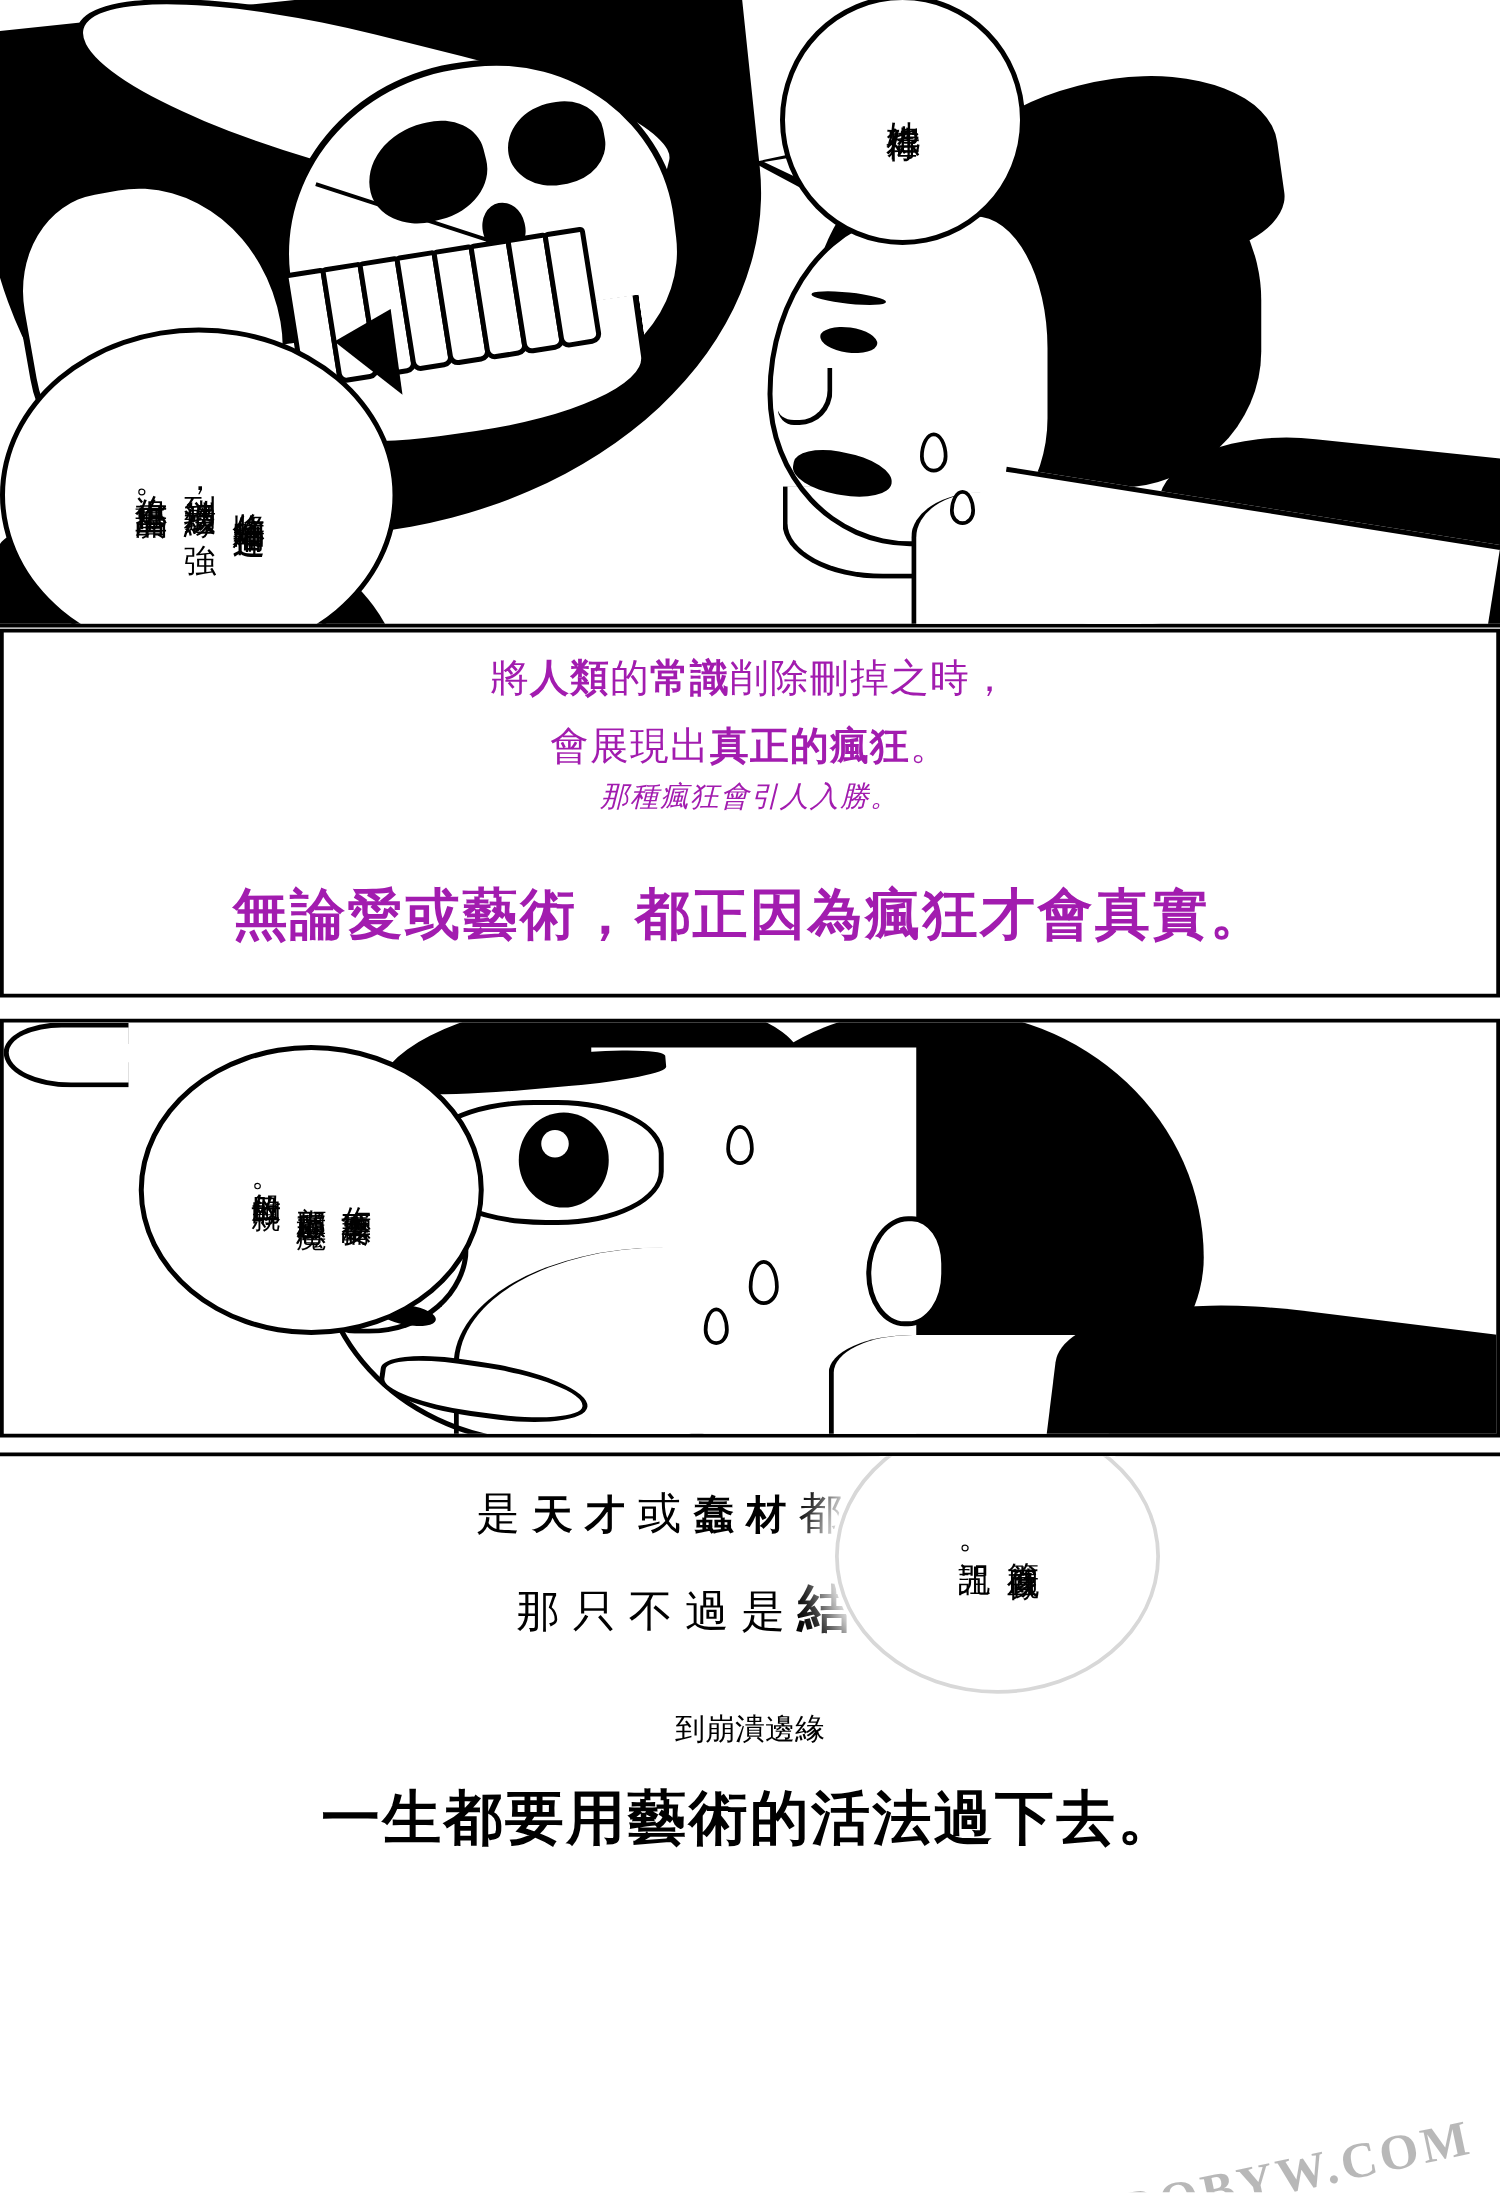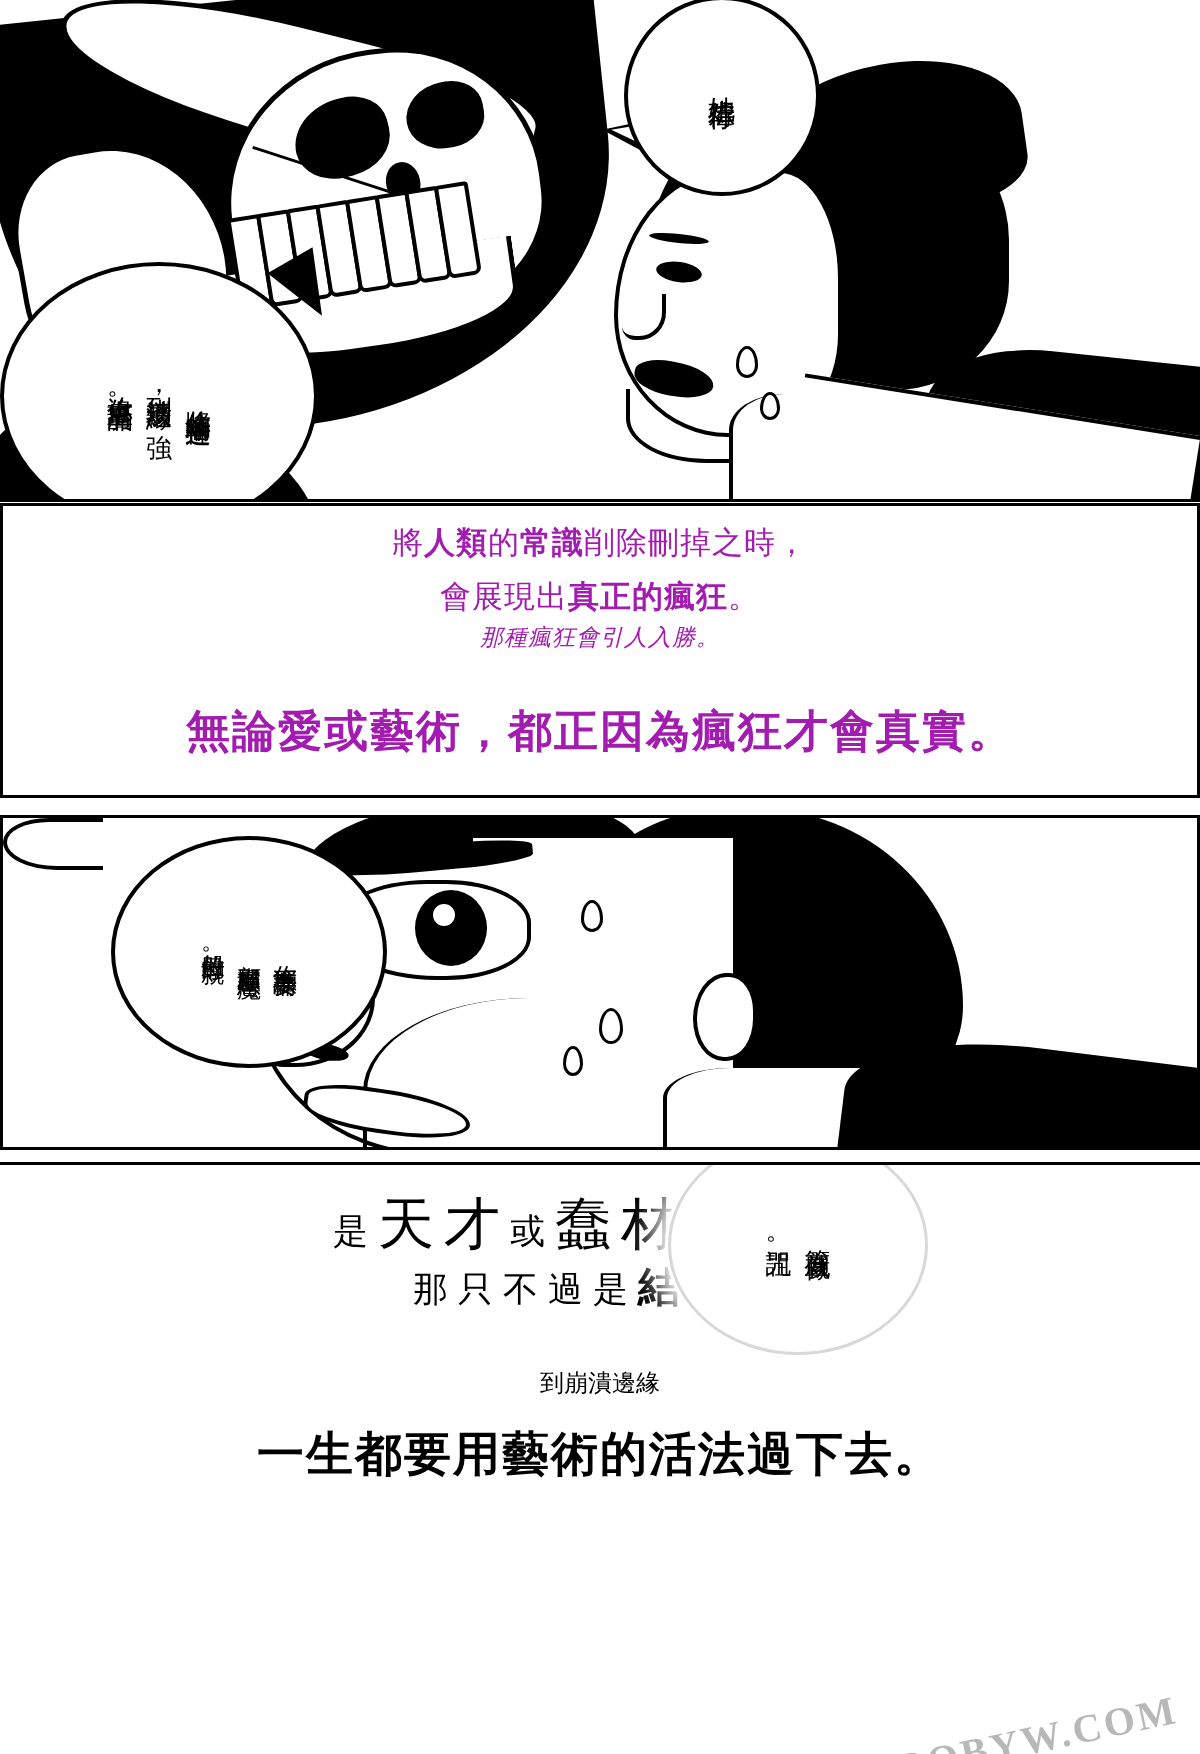--- a/index.html
+++ b/index.html
@@ -409,21 +409,21 @@
 
   
   #panel-4 .cap {
     position: absolute;
     left: 0; right: 0;
     text-align: center;
     font-family: "DejaVu Sans", "Liberation Sans", sans-serif;
     color: #000;
   }
   #cap-5 { top: 22px; font-size: 35px; letter-spacing: 10px; }
-  #cap-5 .big { font-size: 56px; font-weight: normal; }
+  #cap-5 .big { font-size: 32px; font-weight: bold; }
   #cap-6 { top: 94px; font-size: 35px; letter-spacing: 10px; }
   #cap-6 .big { font-size: 42px; font-weight: bold; }
   #cap-7 { top: 162px; font-size: 24px; }
   #cap-8 { top: 202px; font-size: 24px; }
   #cap-9 {
     top: 258px;
     font-size: 47px;
     font-weight: bold;
     letter-spacing: 2px;
   }

